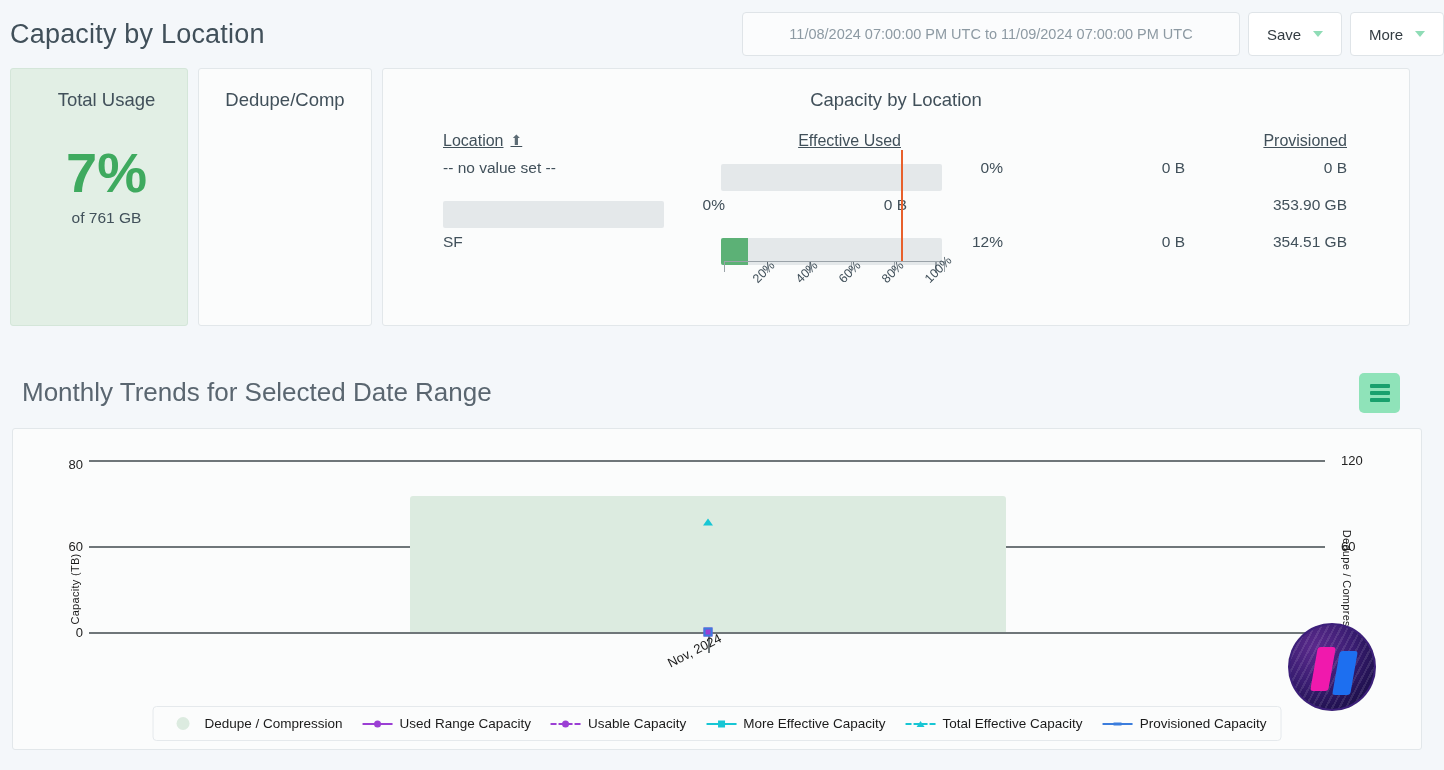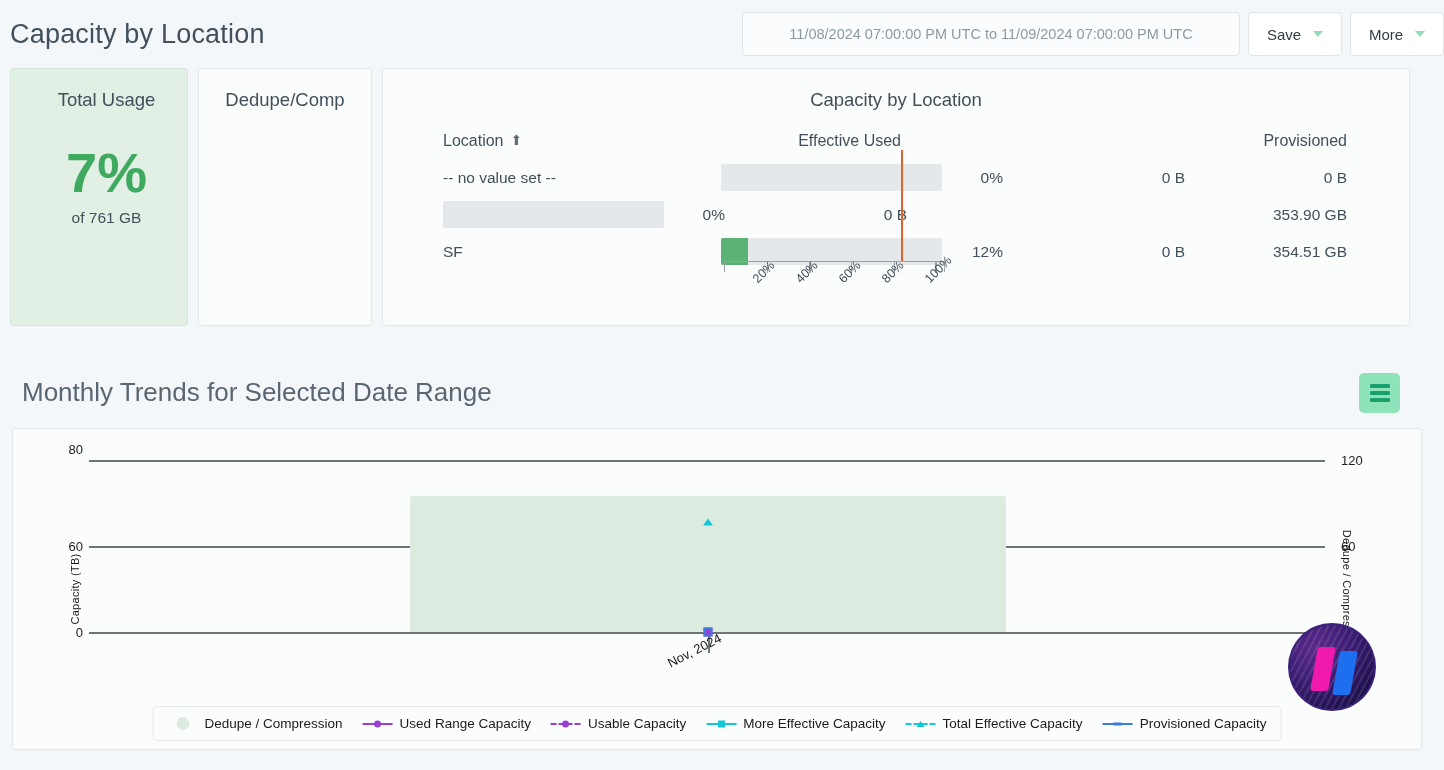--- a/index.html
+++ b/index.html
@@ -135,34 +135,35 @@
   .cap-table {
     position: relative;
     margin-top: 21px;
     width: 100%;
   }
   .cap-head {
     display: flex;
     font-size: 16px;
     color: #41505a;
     padding: 0 62px 0 60px;
+    text-decoration: underline;
   }
   .ch-loc   { width: 278px; display: flex; align-items: center; gap: 7px; }
   .ch-usage { width: 284px; }
   .ch-eff   { width: 180px; text-align: right; }
   .ch-prov  { flex: 1; text-align: right; }
   .sort-arrow {
     font-size: 14px; color: #5d6c75; line-height: 1;
     transform: translateY(-1px);
   }
 
   .cap-rows { position: relative; margin-top: 9px; padding: 0 62px 0 60px; }
   .cap-row {
     display: flex;
-    align-items: center;
+    align-items: flex-start;
     height: 37px;
     font-size: 15.5px;
     color: #41505a;
   }
   .cr-loc   { width: 278px; }
   .cr-bar   { width: 204px; position: relative; height: 37px; display: flex; align-items: center; }
   .cr-pct   { width: 80px; text-align: right; padding-right: 2px; }
   .cr-eff   { width: 180px; text-align: right; }
   .cr-prov  { flex: 1; text-align: right; }
   .bar-track {
@@ -486,21 +487,21 @@
     <i></i>
   </div>
 </div>
 
 <div class="chart-panel">
 
   <div class="gridline" style="top:31px"></div>
   <div class="gridline" style="top:117px"></div>
   <div class="gridline" style="top:203px"></div>
 
-  <div class="ytick left" style="top:13px">80</div>
+  <div class="ytick left" style="top:28px">80</div>
   <div class="ytick left" style="top:110px">60</div>
   <div class="ytick left" style="top:196px">0</div>
   <div class="axis-title left">Capacity (TB)</div>
 
   <div class="ytick right" style="top:24px">120</div>
   <div class="ytick right" style="top:110px">60</div>
   <div class="axis-title right">Dedupe / Compression</div>
 
   <div class="band" style="left:397px; top:67px; width:596px; height:136px;"></div>
 

